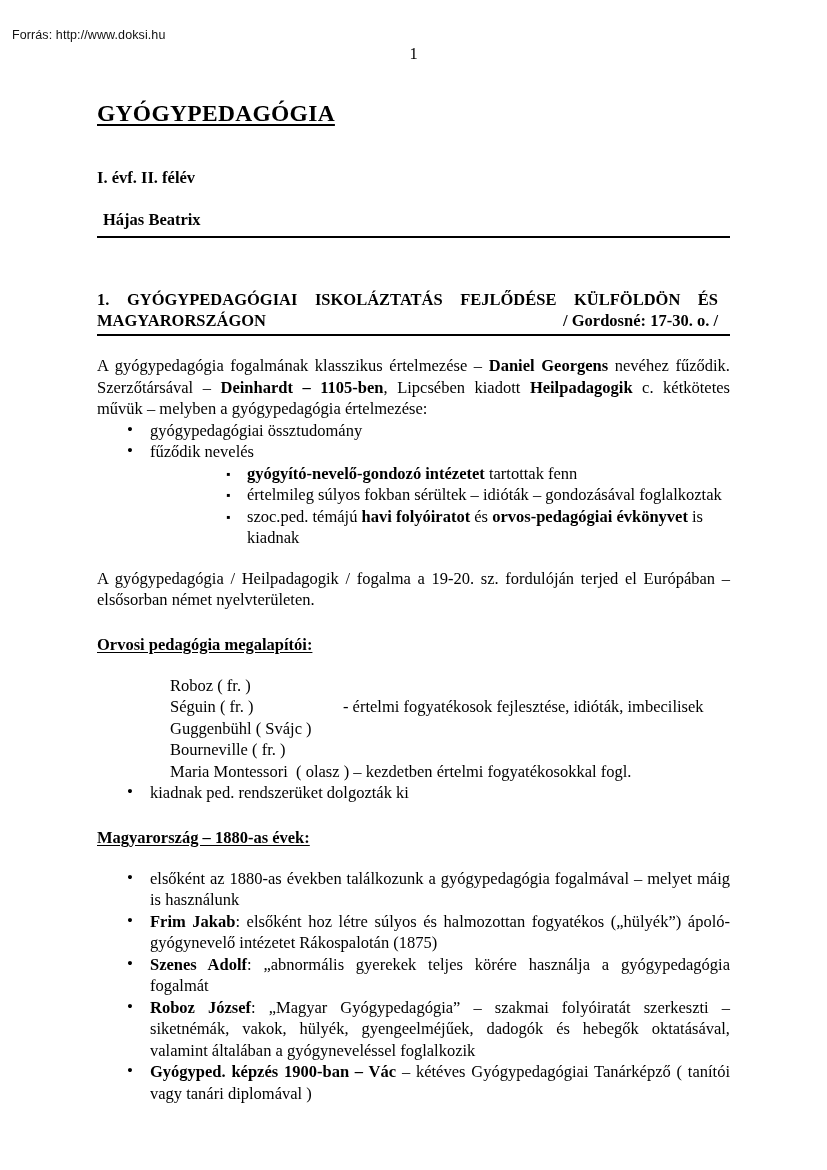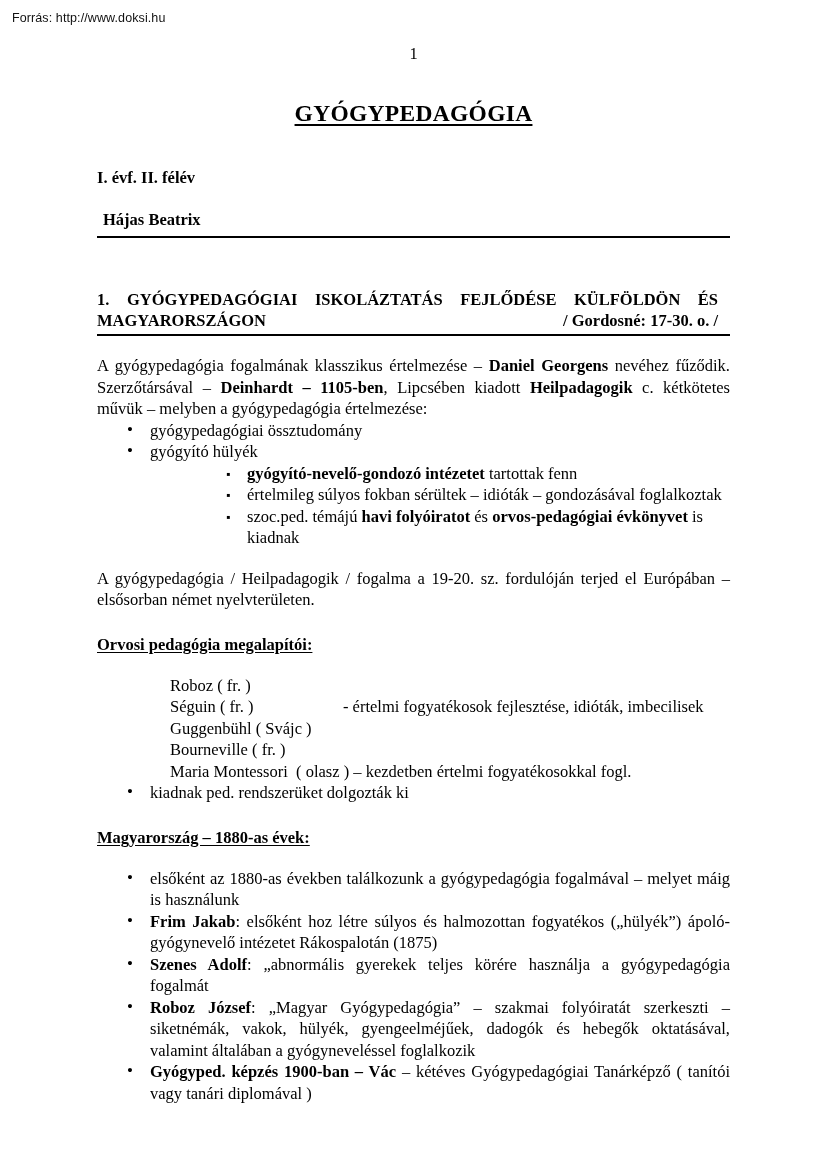--- a/index.html
+++ b/index.html
@@ -18,21 +18,21 @@
     height: 1170px;
     margin: 0 auto;
     background: #ffffff;
     overflow: hidden;
     box-sizing: border-box;
   }
 
   
   .watermark {
     position: absolute;
-    top: 11px;
+    top: 28px;
     left: 12px;
     font-family: "Liberation Sans", "DejaVu Sans", sans-serif;
     font-size: 12.5px;
     color: #111111;
     letter-spacing: 0.1px;
     white-space: nowrap;
   }
 
   
   .content {
@@ -43,21 +43,20 @@
   }
 
   .page-number {
     text-align: center;
     font-size: 16.5px;
     line-height: 20px;
     margin: 0 0 0 0;
   }
 
   .doc-title {
-    text-align: center;
     font-size: 23.5px;
     font-weight: bold;
     text-decoration: underline;
     text-underline-offset: 3px;
     margin: 36px 0 0 0;
     letter-spacing: 0.3px;
   }
 
   .course-line {
     font-size: 16.5px;
@@ -214,21 +213,21 @@
         <span>MAGYARORSZÁGON</span>
         <span>/ Gordosné: 17-30. o. /</span>
       </span>
     </div>
     <hr class="hr-section">
 
     <p class="body"><span>A gyógypedagógia fogalmának klasszikus értelmezése – </span><b>Daniel Georgens</b><span> nevéhez fűződik. Szerzőtársával – </span><b>Deinhardt – 1105-ben</b><span>, Lipcsében kiadott </span><b>Heilpadagogik</b><span> c. kétkötetes művük – melyben a gyógypedagógia értelmezése:</span></p>
 
     <ul class="lvl1 list-block">
       <li>gyógypedagógiai össztudomány</li>
-      <li>gyógyító hülyék</li>
+      <li>fűződik nevelés</li>
     </ul>
 
     <ul class="lvl2">
       <li><b>gyógyító-nevelő-gondozó intézetet</b><span> tartottak fenn</span></li>
       <li><span>értelmileg súlyos fokban sérültek – idióták – gondozásával foglalkoztak</span></li>
       <li><span>szoc.ped. témájú </span><b>havi folyóiratot</b><span> és </span><b>orvos-pedagógiai évkönyvet</b><span> is kiadnak</span></li>
     </ul>
 
     <p class="body">A gyógypedagógia  / Heilpadagogik /  fogalma a 19-20. sz. fordulóján terjed el Európában – elsősorban német nyelvterületen.</p>
 

